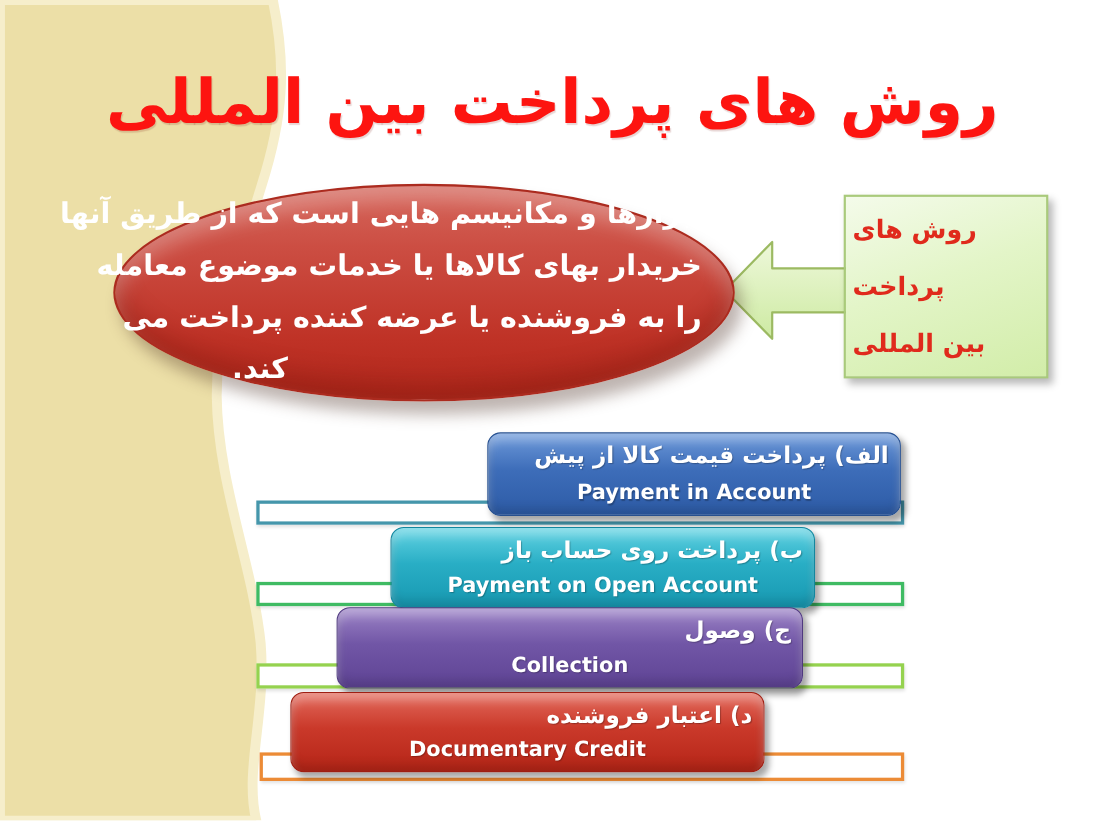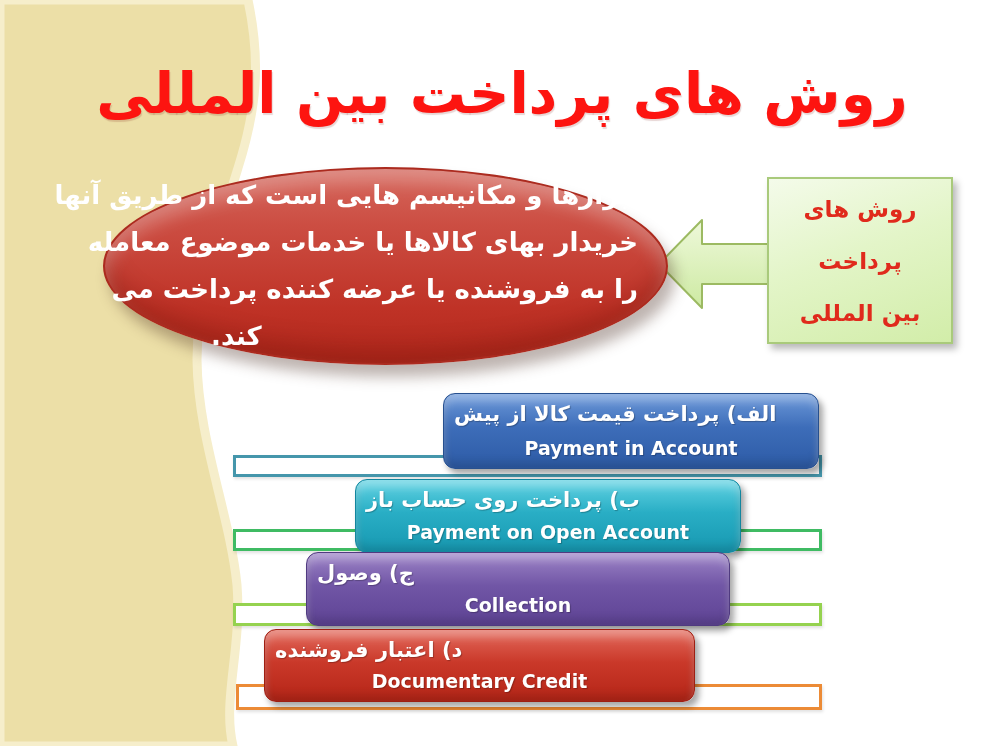--- a/index.html
+++ b/index.html
@@ -40,21 +40,21 @@
   .callout-arrow{position:absolute;left:650px;top:212px;z-index:3;}
   .callout-box{
     position:absolute;left:767px;top:177px;width:186px;height:167px;z-index:3;
     background:linear-gradient(160deg,#f4fbea 0%,#e3f5c8 45%,#d2eda9 100%);
     border:2px solid #a9ca7b;
     box-shadow:4px 5px 7px rgba(0,0,0,.28);
     display:flex;flex-direction:column;justify-content:center;
     box-sizing:border-box;padding:4px 6px;
   }
   .callout-line{
-    direction:rtl;text-align:center;color:#e02a1c;
+    direction:rtl;text-align:left;color:#e02a1c;
     font-size:23px;font-weight:bold;line-height:52px;white-space:nowrap;
   }
 
   
   .track{position:absolute;background:#ffffff;z-index:1;box-shadow:1px 2px 3px rgba(0,0,0,.12);}
   .track1{left:233px;top:455px;width:583px;height:16px;border:3px solid #4596ab;}
   .track2{left:233px;top:529px;width:583px;height:16px;border:3px solid #3fbb63;}
   .track3{left:233px;top:603px;width:583px;height:17px;border:3px solid #95d24f;}
   .track4{left:236px;top:684px;width:580px;height:20px;border:3px solid #ec8b36;}
 
@@ -72,21 +72,21 @@
   .bar2{left:355px;top:479px;width:386px;height:74px;
         background:linear-gradient(180deg,#62d3e3 0%,#29aec5 45%,#1798b1 100%);
         border:1px solid #13869e;gap:7px;}
   .bar3{left:306px;top:552px;width:424px;height:74px;
         background:linear-gradient(180deg,#9d84c7 0%,#7156a6 45%,#5e4394 100%);
         border:1px solid #503a80;}
   .bar4{left:264px;top:629px;width:431px;height:73px;
         background:linear-gradient(180deg,#e36a5c 0%,#ca392a 45%,#b52517 100%);
         border:1px solid #9e1f13;}
   .bar-fa{
-    direction:rtl;text-align:left;color:#ffffff;
+    direction:rtl;text-align:right;color:#ffffff;
     font-size:21px;font-weight:bold;line-height:26px;white-space:nowrap;
     text-shadow:1px 1px 1px rgba(0,0,0,.25);
   }
   .bar-en{
     text-align:center;color:#ffffff;
     font-size:19px;font-weight:bold;line-height:22px;white-space:nowrap;
     text-shadow:1px 1px 1px rgba(0,0,0,.25);
   }
 </style>
 </head>

